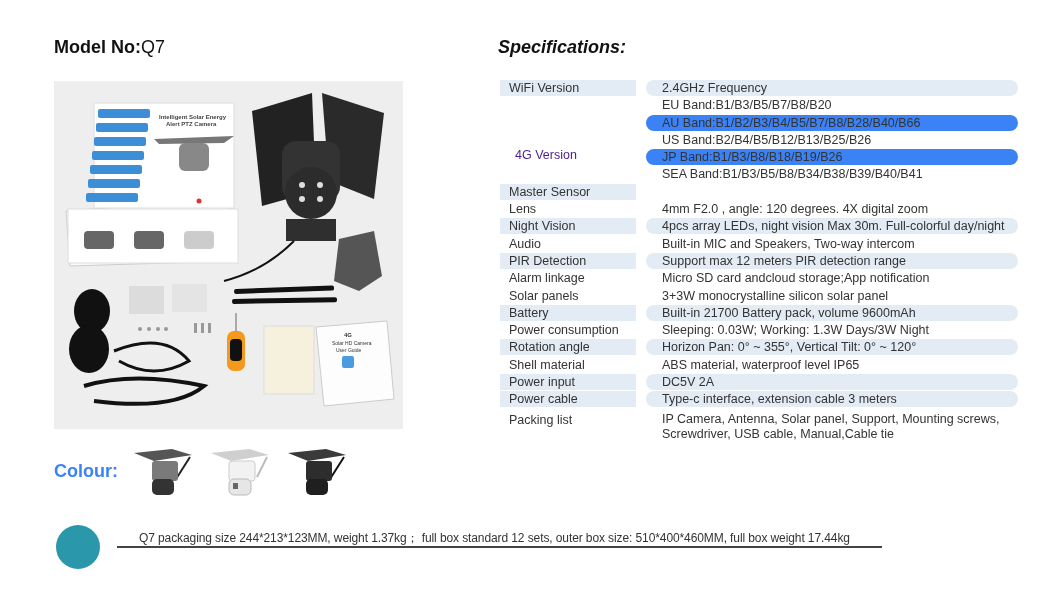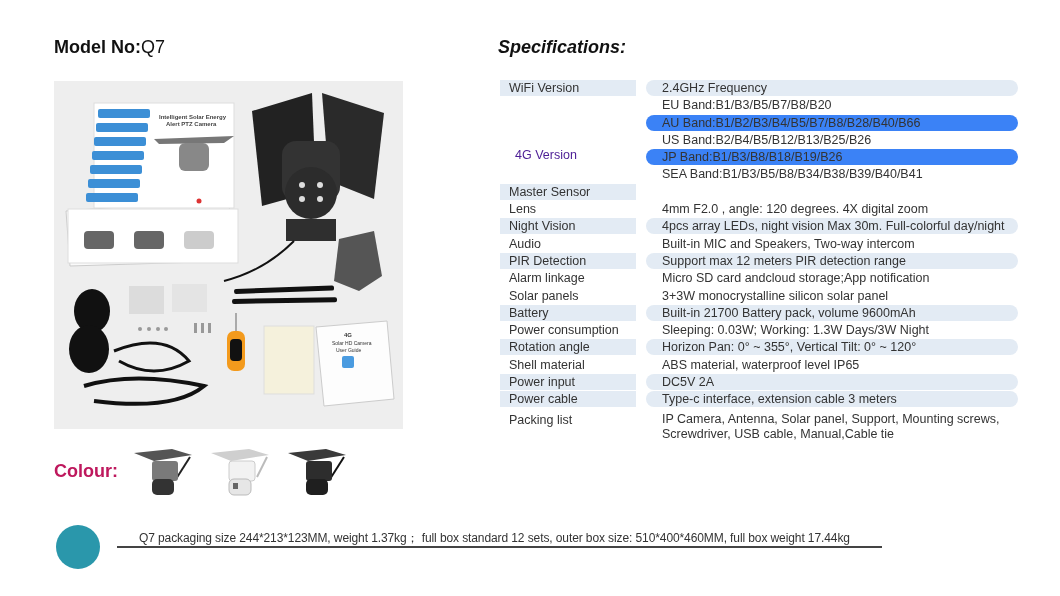--- a/index.html
+++ b/index.html
@@ -2,21 +2,21 @@
 <html><head>
 <meta charset="utf-8">
 <style>
   html,body{margin:0;padding:0;background:#ffffff;}
   body{width:1060px;height:596px;position:relative;overflow:hidden;font-family:"Liberation Sans",sans-serif;color:#222;}
   .model-title{position:absolute;left:54px;top:37px;font-size:18px;color:#111;}
   .model-title b{font-weight:bold;}
   .model-title .val{font-weight:normal;}
   .spec-title{position:absolute;left:498px;top:37px;font-size:18px;font-weight:bold;color:#111;font-style:italic;}
   .photo{position:absolute;left:54px;top:81px;width:349px;height:348px;background:#efefef;overflow:hidden;}
-  .colour-label{position:absolute;left:54px;top:461px;font-size:18px;font-weight:bold;color:#be185d;}
+  .colour-label{position:absolute;left:54px;top:461px;font-size:18px;font-weight:bold;color:#3b82f6;}
   .swatch{position:absolute;top:447px;width:64px;height:50px;}
   .footer-dot{position:absolute;left:56px;top:525px;width:44px;height:44px;border-radius:50%;background:#2a97ab;}
   .footer-text{position:absolute;left:139px;top:530px;font-size:12px;color:#333;letter-spacing:-0.1px;white-space:nowrap;text-align:center;}
   .footer-line{position:absolute;left:117px;top:546px;width:765px;height:2px;background:#444;}
 
   .spec-table{position:absolute;left:500px;top:80px;width:518px;}
   .row{position:relative;height:17.3px;}
   .row .k{position:absolute;left:0;width:136px;height:16px;top:0;font-size:12.5px;color:#333;padding-left:9px;box-sizing:border-box;line-height:17px;white-space:nowrap;}
   .row .v{position:absolute;left:146px;width:372px;height:16px;top:0;font-size:12.5px;color:#333;padding-left:16px;box-sizing:border-box;line-height:17px;white-space:nowrap;border-radius:8px;}
   .shade .k,.shade .v{background:#e3ebf4;}

